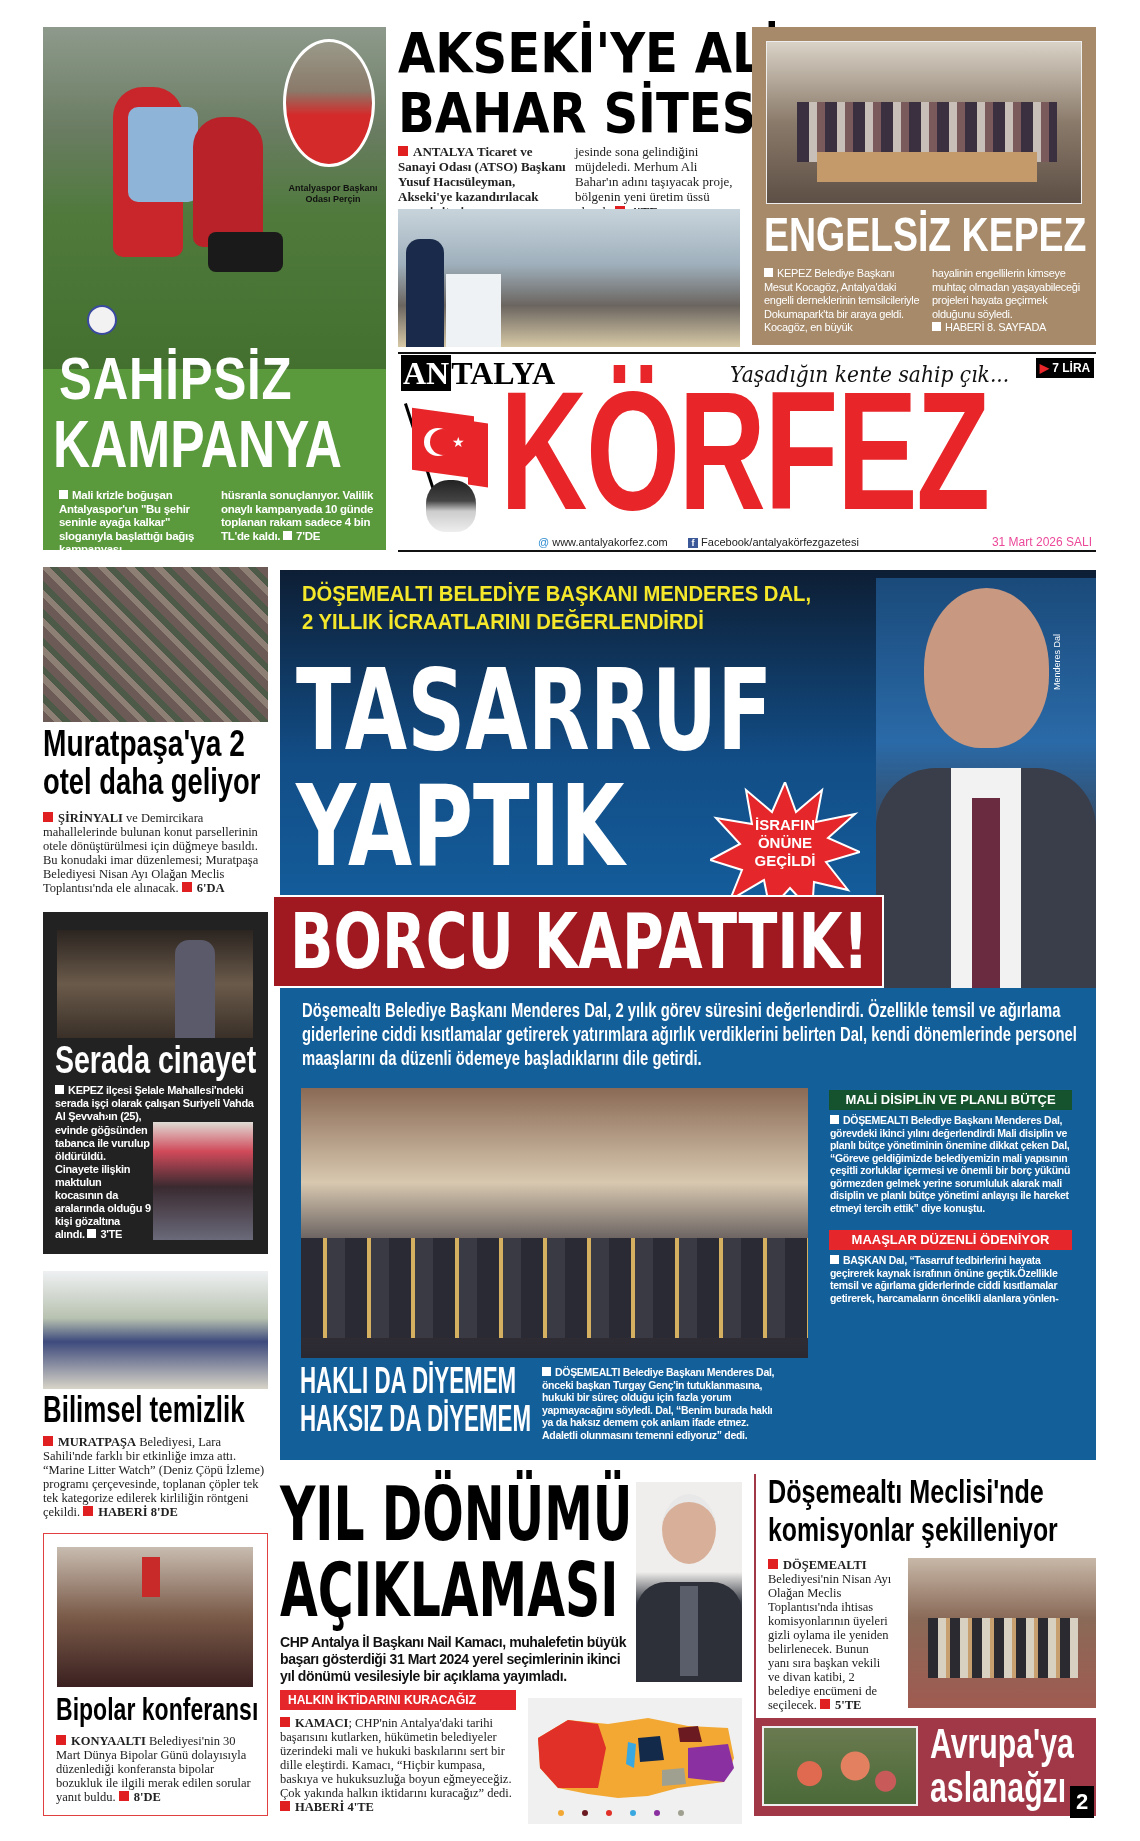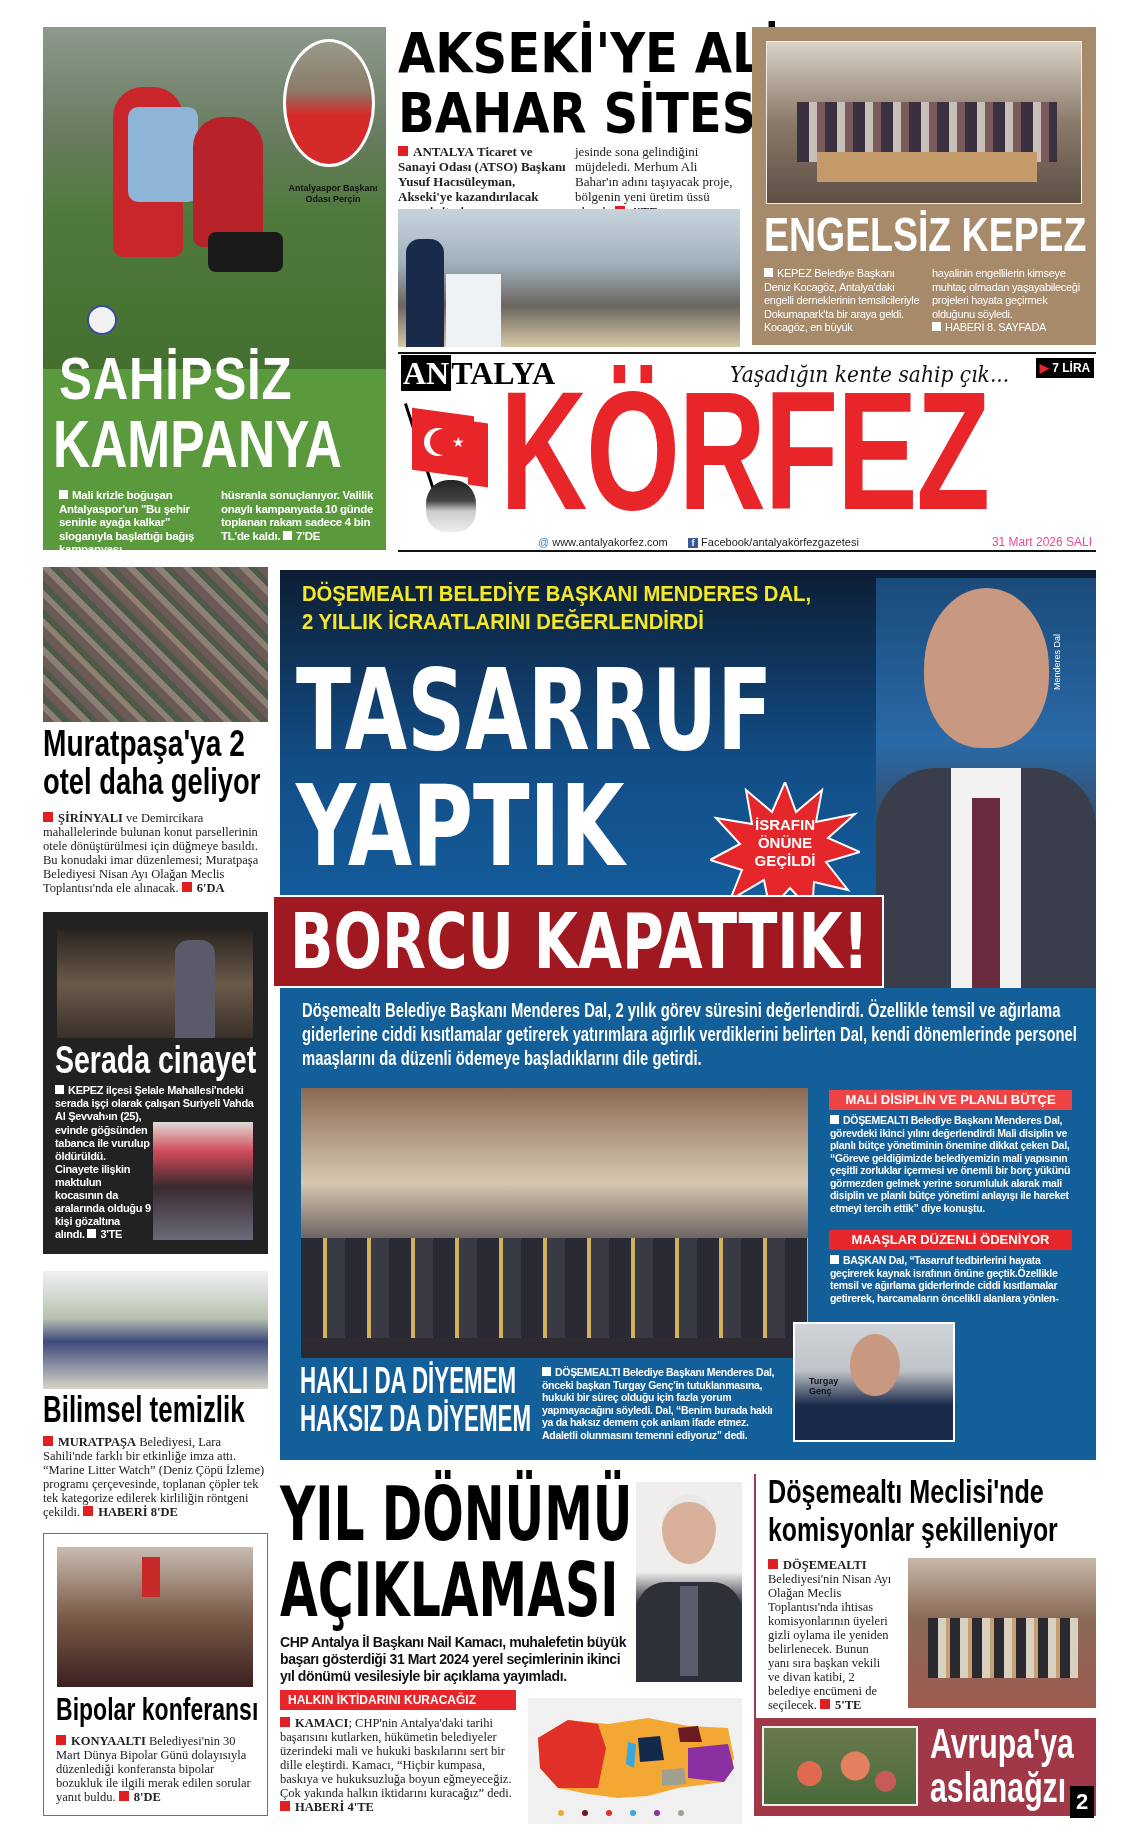--- a/index.html
+++ b/index.html
@@ -61,21 +61,21 @@
     <div class="abs" style="left:48px;top:65px;width:55px;height:73px;background:#eef2f4"></div>
   </div>
 </div>
 
 <div class="abs" style="left:752px;top:27px;width:344px;height:318px;background:#a68a6a;">
   <div class="photo ph-group" style="left:14px;top:14px;width:316px;height:163px;border:1px solid #eee">
     <div class="abs" style="left:30px;top:60px;width:260px;height:60px;background:repeating-linear-gradient(90deg,#3a3040 0 12px,#c8c0b8 12px 20px,#7a5a5a 20px 28px)"></div>
     <div class="abs" style="left:50px;top:110px;width:220px;height:30px;background:#c49a6a"></div>
   </div>
   <div class="abs cond" style="left:12px;top:184px;font-size:48px;line-height:48px;color:#fff;transform:scaleX(0.78)">ENGELSİZ KEPEZ</div>
-  <div class="abs body-cond" style="left:12px;top:240px;width:158px;color:#fff;font-weight:normal;font-size:11px"><span class="sqw"></span><span>KEPEZ Belediye Başkanı Deniz Kocagöz, Antalya'daki engelli derneklerinin temsilcileriyle Dokumapark'ta bir araya geldi. Kocagöz, en büyük</span></div>
+  <div class="abs body-cond" style="left:12px;top:240px;width:158px;color:#fff;font-weight:normal;font-size:11px"><span class="sqw"></span><span>KEPEZ Belediye Başkanı Mesut Kocagöz, Antalya'daki engelli derneklerinin temsilcileriyle Dokumapark'ta bir araya geldi. Kocagöz, en büyük</span></div>
   <div class="abs body-cond" style="left:180px;top:240px;width:158px;color:#fff;font-weight:normal;font-size:11px"><span>hayalinin engellilerin kimseye muhtaç olmadan yaşayabileceği projeleri hayata geçirmek olduğunu söyledi.</span><br><span class="sqw"></span><span>HABERİ 8. SAYFADA</span></div>
 </div>
 
 <div class="abs" style="left:398px;top:352px;width:698px;height:200px;border-top:2px solid #111;border-bottom:2px solid #111;">
   <div class="abs" style="left:3px;top:4px;height:30px;font-family:'Liberation Serif',serif;font-weight:bold;font-size:32px;line-height:30px;">
     <span style="background:#000;color:#fff;padding:0 2px">AN</span><span style="color:#000">TALYA</span>
   </div>
   <div class="abs" style="left:6px;top:46px;width:90px;height:140px;">
     <div class="abs" style="left:0;top:4px;width:3px;height:120px;background:#000;transform:rotate(-18deg);transform-origin:top left"></div>
     <div class="abs" style="left:8px;top:12px;width:62px;height:62px;background:#e8262a;transform:skewY(8deg)"></div>
@@ -161,31 +161,24 @@
 
   <div class="abs" style="left:-8px;top:325px;width:612px;height:93px;background:#a01820;border:2px solid #fff"></div>
   <div class="abs cond" style="left:10px;top:330px;font-size:76px;line-height:84px;color:#fff;transform:scaleX(0.75);font-family:'DejaVu Sans',sans-serif">BORCU KAPATTIK!</div>
 
   <div class="abs" style="left:0;top:418px;width:816px;height:472px;background:#135f9a"></div>
   <div class="abs" style="left:22px;top:428px;width:1050px;color:#fff;font-weight:bold;font-size:20px;line-height:24px;transform:scaleX(0.74);transform-origin:left top;white-space:normal">Döşemealtı Belediye Başkanı Menderes Dal, 2 yılık görev süresini değerlendirdi. Özellikle temsil ve ağırlama giderlerine ciddi kısıtlamalar getirerek yatırımlara ağırlık verdiklerini belirten Dal, kendi dönemlerinde personel maaşlarını da düzenli ödemeye başladıklarını dile getirdi.</div>
   <div class="photo ph-hall" style="left:21px;top:518px;width:507px;height:270px;">
     <div class="abs" style="left:0;top:150px;width:507px;height:100px;background:repeating-linear-gradient(90deg,#2a2a35 0 22px,#d4b060 22px 26px,#3a3a45 26px 44px)"></div>
   </div>
 
-  <div class="abs" style="left:549px;top:520px;width:243px;height:20px;background:#ef4444;color:#fff;font-weight:bold;font-size:13px;line-height:20px;text-align:center">MALİ DİSİPLİN VE PLANLI BÜTÇE</div>
+  <div class="abs" style="left:549px;top:520px;width:243px;height:20px;background:#14532d;color:#fff;font-weight:bold;font-size:13px;line-height:20px;text-align:center">MALİ DİSİPLİN VE PLANLI BÜTÇE</div>
   <div class="abs body-cond" style="left:550px;top:544px;width:244px;color:#fff;font-size:10.5px;line-height:12.5px"><span class="sqw"></span><span>DÖŞEMEALTI Belediye Başkanı Menderes Dal, görevdeki ikinci yılını değerlendirdi Mali disiplin ve planlı bütçe yönetiminin önemine dikkat çeken Dal, “Göreve geldiğimizde belediyemizin mali yapısının çeşitli zorluklar içermesi ve önemli bir borç yükünü görmezden gelmek yerine sorumluluk alarak mali disiplin ve planlı bütçe yönetimi anlayışı ile hareket etmeyi tercih ettik” diye konuştu.</span></div>
   <div class="abs" style="left:549px;top:660px;width:243px;height:20px;background:#e5262a;color:#fff;font-weight:bold;font-size:13px;line-height:20px;text-align:center">MAAŞLAR DÜZENLİ ÖDENİYOR</div>
   <div class="abs body-cond" style="left:550px;top:684px;width:244px;color:#fff;font-size:10.5px;line-height:12.5px"><span class="sqw"></span><span>BAŞKAN Dal, “Tasarruf tedbirlerini hayata geçirerek kaynak israfının önüne geçtik.Özellikle temsil ve ağırlama giderlerinde ciddi kısıtlamalar getirerek, harcamaların öncelikli alanlara yönlen-</span></div>
-  <div class="photo ph-turgay" style="left:513px;top:752px;width:162px;height:120px;border:2px solid #fff">
-    <div class="abs" style="left:55px;top:10px;width:50px;height:62px;border-radius:50%;background:#c89880"></div>
-    <div class="abs" style="left:14px;top:52px;color:#111;font-size:9px;font-weight:bold;line-height:10px">
-        <div>Turgay</div>
-        <div>Genç</div>
-      </div>
-  </div>
   <div class="abs cond" style="left:20px;top:792px;font-size:36px;line-height:38px;color:#fff;transform:scaleX(0.62)">
     <div>HAKLI DA DİYEMEM</div>
     <div>HAKSIZ DA DİYEMEM</div>
   </div>
   <div class="abs body-cond" style="left:262px;top:796px;width:240px;color:#fff;font-size:10.5px;line-height:12.5px"><span class="sqw"></span><span>DÖŞEMEALTI Belediye Başkanı Menderes Dal, önceki başkan Turgay Genç'in tutuklanmasına, hukuki bir süreç olduğu için fazla yorum yapmayacağını söyledi. Dal, “Benim burada haklı ya da haksız demem çok anlam ifade etmez. Adaletli olunmasını temenni ediyoruz” dedi.</span></div>
 </div>
 
 <div class="abs" style="left:280px;top:1470px;width:460px;height:360px;">
   <div class="abs cond" style="left:0;top:6px;font-size:74px;line-height:76px;color:#000;transform:scaleX(0.66);font-family:'DejaVu Sans',sans-serif">YIL DÖNÜMÜ</div>
   <div class="abs cond" style="left:0;top:82px;font-size:74px;line-height:76px;color:#000;transform:scaleX(0.66);font-family:'DejaVu Sans',sans-serif">AÇIKLAMASI</div>

